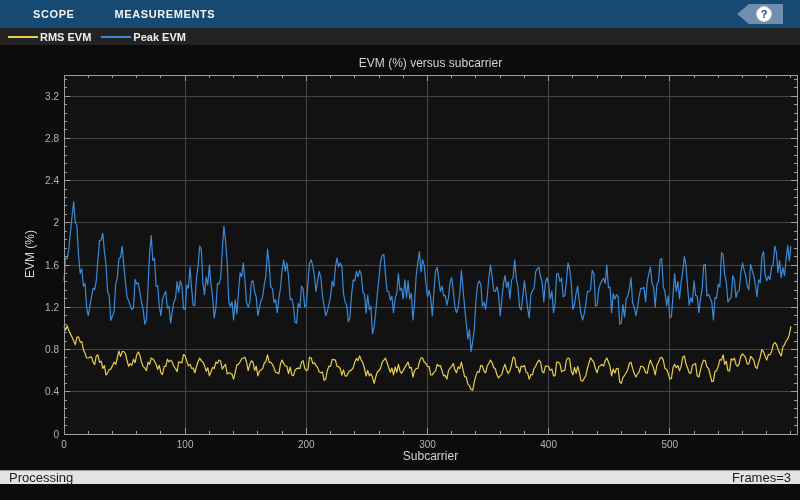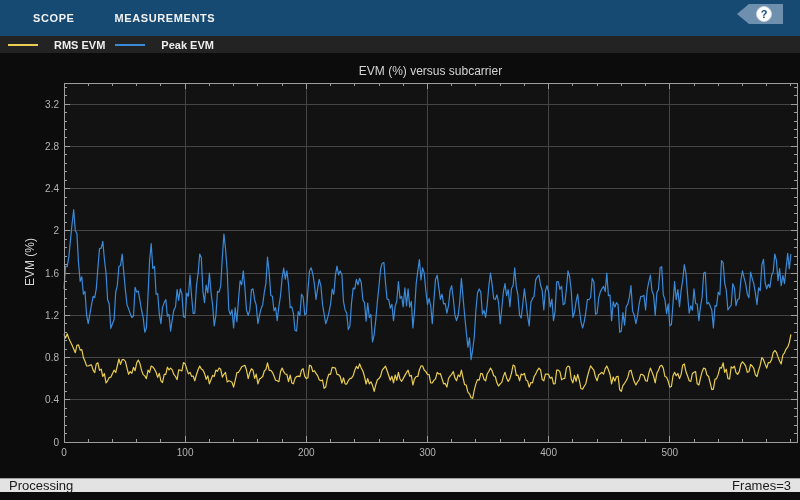--- a/index.html
+++ b/index.html
@@ -1,36 +1,36 @@
 <!DOCTYPE html>
 <html><head>
 <meta charset="utf-8">
 <style>
   * { margin:0; padding:0; box-sizing:border-box; }
   html,body { width:800px; height:500px; overflow:hidden; background:#0c0c0c;
               font-family:"Liberation Sans", sans-serif; }
 
   
-  .tabbar { position:relative; width:800px; height:36px; background:#174a73;
+  .tabbar { position:relative; width:800px; height:28px; background:#174a73;
             display:flex; align-items:center; padding-left:33px; gap:40px; }
   .tab { color:#f2f2f2; font-size:11px; font-weight:bold; letter-spacing:0.6px;
          cursor:default; white-space:nowrap; }
   .help-tag { position:absolute; right:17px; top:4px; width:46px; height:20px;
               background:#6f8fae;
               clip-path:polygon(0 50%, 26% 0, 100% 0, 100% 100%, 26% 100%);
               display:flex; align-items:center; justify-content:center; }
   .help-circle { width:16px; height:16px; border-radius:50%; background:#ffffff;
                  border:1px solid #c9d3dc; margin-left:8px;
                  display:flex; align-items:center; justify-content:center;
                  font-size:11px; font-weight:bold; color:#17497a; }
 
   
   .legendbar { width:800px; height:17px; background:#232323; display:flex;
                align-items:center; padding-left:8px; gap:10px; }
-  .legend-item { display:flex; align-items:center; gap:16px; }
+  .legend-item { display:flex; align-items:center; gap:2px; }
   .legend-swatch { width:30px; height:2px; }
   .legend-label { color:#eeeeee; font-size:11px; font-weight:bold; white-space:nowrap; }
 
   
   .chart { position:relative; width:800px; height:425px; background:#0c0c0c;margin-left:16px; }
   .chart-title { position:absolute; left:48px; top:11px; width:733px;
                  text-align:center; color:#d4d4d4; font-size:12px; }
   .x-label { position:absolute; left:48px; top:404px; width:733px;
              text-align:center; color:#d4d4d4; font-size:12px; }
   .y-label { position:absolute; left:14px; top:209px; color:#d4d4d4; font-size:12px;
@@ -241,19 +241,20 @@
       <text x="43" y="265.7941176470588" fill="#b4b4b4" font-size="10" text-anchor="end">1.2</text>
       <text x="43" y="223.55882352941174" fill="#b4b4b4" font-size="10" text-anchor="end">1.6</text>
       <text x="43" y="181.3235294117647" fill="#b4b4b4" font-size="10" text-anchor="end">2</text>
       <text x="43" y="139.08823529411762" fill="#b4b4b4" font-size="10" text-anchor="end">2.4</text>
       <text x="43" y="96.85294117647061" fill="#b4b4b4" font-size="10" text-anchor="end">2.8</text>
       <text x="43" y="54.61764705882348" fill="#b4b4b4" font-size="10" text-anchor="end">3.2</text>
       <path d="M48.0,281.3L49.6,285.1L51.2,280.7L52.8,285.5L54.5,289.0L56.1,292.3L57.7,296.1L59.3,299.7L60.9,292.3L62.5,291.9L64.2,297.1L65.8,296.6L67.4,304.5L69.0,308.2L70.6,312.9L72.2,313.0L73.8,312.2L75.5,311.9L77.1,317.2L78.7,319.6L80.3,310.9L81.9,309.8L83.5,317.3L85.2,316.2L86.8,323.5L88.4,320.6L90.0,329.8L91.6,327.8L93.2,324.6L94.8,324.2L96.5,320.4L98.1,317.2L99.7,319.5L101.3,313.0L102.9,306.0L104.5,311.4L106.2,306.6L107.8,306.5L109.4,308.5L111.0,315.1L112.6,321.3L114.2,318.6L115.8,320.4L117.5,314.3L119.1,317.7L120.7,309.8L122.3,307.1L123.9,310.4L125.5,317.2L127.2,321.6L128.8,322.9L130.4,325.6L132.0,317.1L133.6,319.4L135.2,313.0L136.8,313.9L138.5,316.2L140.1,319.3L141.7,324.4L143.3,320.3L144.9,327.8L146.5,329.5L148.2,321.4L149.8,321.4L151.4,314.2L153.0,316.9L154.6,315.1L156.2,316.9L157.8,321.3L159.5,323.5L161.1,326.7L162.7,316.9L164.3,317.2L165.9,317.9L167.5,309.6L169.2,310.9L170.8,316.1L172.4,320.9L174.0,319.3L175.6,323.4L177.2,323.0L178.8,327.8L180.5,321.5L182.1,316.7L183.7,313.0L185.3,315.9L186.9,317.0L188.5,320.4L190.2,326.3L191.8,322.8L193.4,330.9L195.0,326.7L196.6,322.4L198.2,323.5L199.9,317.1L201.5,318.3L203.1,315.1L204.7,316.3L206.3,324.2L207.9,321.4L209.5,319.5L211.2,328.9L212.8,327.8L214.4,328.3L216.0,329.2L217.6,334.1L219.2,327.3L220.9,319.6L222.5,319.3L224.1,316.8L225.7,313.7L227.3,313.0L228.9,312.3L230.5,317.0L232.2,325.6L233.8,319.5L235.4,315.8L237.0,317.2L238.6,325.5L240.2,321.1L241.9,330.9L243.5,326.0L245.1,324.9L246.7,323.5L248.3,318.0L249.9,316.4L251.5,309.8L253.2,317.3L254.8,317.4L256.4,319.3L258.0,323.1L259.6,327.2L261.2,327.8L262.9,328.6L264.5,318.8L266.1,315.1L267.7,318.7L269.3,321.0L270.9,321.4L272.5,328.6L274.2,322.2L275.8,329.9L277.4,330.8L279.0,325.3L280.6,323.5L282.2,323.1L283.9,323.6L285.5,317.2L287.1,315.6L288.7,323.2L290.3,325.6L291.9,324.8L293.5,312.2L295.2,313.0L296.8,318.7L298.4,317.7L300.0,320.4L301.6,322.6L303.2,326.7L304.9,327.8L306.5,327.0L308.1,335.3L309.7,334.1L311.3,325.7L312.9,321.1L314.5,321.4L316.2,314.4L317.8,314.7L319.4,315.1L321.0,321.3L322.6,321.6L324.2,323.5L325.9,330.2L327.5,324.8L329.1,330.9L330.7,331.1L332.3,327.7L333.9,325.6L335.5,325.1L337.2,322.7L338.8,317.2L340.4,313.4L342.0,315.6L343.6,310.9L345.2,315.0L346.9,318.0L348.5,323.5L350.1,331.0L351.7,325.5L353.3,330.9L354.9,328.8L356.5,332.3L358.2,338.3L359.8,331.7L361.4,326.7L363.0,325.6L364.6,323.2L366.2,317.2L367.9,315.1L369.5,313.2L371.1,317.7L372.7,322.5L374.3,327.3L375.9,323.2L377.5,329.9L379.2,322.0L380.8,327.3L382.4,319.3L384.0,326.0L385.6,328.3L387.2,325.6L388.9,322.4L390.5,319.6L392.1,317.2L393.7,323.1L395.3,322.4L396.9,332.0L398.5,325.8L400.2,323.5L401.8,323.5L403.4,317.0L405.0,312.9L406.6,313.0L408.2,317.0L409.9,318.6L411.5,321.4L413.1,321.6L414.7,330.0L416.3,329.9L417.9,327.4L419.5,325.8L421.2,319.3L422.8,321.0L424.4,320.7L426.0,325.6L427.6,330.8L429.2,330.4L430.9,334.1L432.5,325.5L434.1,323.2L435.7,321.4L437.3,318.5L438.9,324.9L440.5,327.8L442.2,321.9L443.8,323.6L445.4,317.2L447.0,324.7L448.6,331.6L450.2,332.0L451.9,339.2L453.5,340.8L455.1,344.7L456.7,345.3L458.3,336.9L459.9,330.9L461.5,326.6L463.2,327.1L464.8,320.4L466.4,320.8L468.0,326.3L469.6,327.8L471.2,321.0L472.9,318.2L474.5,315.1L476.1,317.7L477.7,322.7L479.3,323.5L480.9,329.8L482.5,333.0L484.2,330.9L485.8,329.4L487.4,323.4L489.0,319.3L490.6,324.9L492.2,328.4L493.9,325.6L495.5,320.1L497.1,312.0L498.7,313.0L500.3,322.3L501.9,322.1L503.6,327.8L505.2,321.0L506.8,321.9L508.4,320.4L510.0,326.9L511.6,327.9L513.2,334.1L514.9,329.5L516.5,329.9L518.1,323.5L519.7,321.1L521.3,317.6L522.9,315.1L524.6,317.0L526.2,326.6L527.8,327.8L529.4,321.1L531.0,321.2L532.6,321.4L534.2,325.3L535.9,324.2L537.5,330.9L539.1,330.6L540.7,317.0L542.3,317.2L543.9,318.6L545.6,326.9L547.2,325.6L548.8,325.4L550.4,315.0L552.0,313.0L553.6,314.0L555.2,325.9L556.9,329.9L558.5,322.4L560.1,328.3L561.7,321.4L563.3,327.1L564.9,335.5L566.6,336.2L568.2,333.2L569.8,330.7L571.4,323.5L573.0,317.8L574.6,312.9L576.2,315.1L577.9,317.4L579.5,324.0L581.1,327.8L582.7,321.7L584.3,320.7L585.9,319.3L587.6,321.1L589.2,315.6L590.8,313.0L592.4,316.8L594.0,321.5L595.6,330.9L597.2,324.0L598.9,328.1L600.5,323.5L602.1,323.4L603.7,336.8L605.3,338.3L606.9,332.6L608.6,330.3L610.2,327.8L611.8,324.4L613.4,318.0L615.0,317.2L616.6,323.4L618.2,328.6L619.9,332.0L621.5,329.0L623.1,326.8L624.7,321.4L626.3,321.5L627.9,322.7L629.6,327.8L631.2,328.3L632.8,320.4L634.4,315.1L636.0,319.1L637.6,323.3L639.2,329.9L640.9,320.1L642.5,317.2L644.1,313.0L645.7,312.4L647.3,315.1L648.9,323.5L650.6,324.3L652.2,328.3L653.8,334.1L655.4,333.5L657.0,322.8L658.6,319.3L660.2,322.8L661.9,320.5L663.5,325.6L665.1,321.6L666.7,312.3L668.3,310.9L669.9,318.5L671.6,323.0L673.2,327.8L674.8,328.5L676.4,320.4L678.0,319.3L679.6,318.6L681.2,330.8L682.9,332.0L684.5,324.8L686.1,318.7L687.7,315.1L689.3,315.7L690.9,321.9L692.6,323.5L694.2,329.9L695.8,336.6L697.4,336.2L699.0,326.3L700.6,325.6L702.2,321.4L703.9,314.6L705.5,315.1L707.1,309.8L708.7,319.3L710.3,316.2L711.9,325.6L713.6,325.8L715.2,313.8L716.8,315.1L718.4,313.2L720.0,319.6L721.6,321.4L723.2,318.6L724.9,311.2L726.5,308.8L728.1,310.7L729.7,313.1L731.3,319.3L732.9,318.8L734.6,311.5L736.2,313.0L737.8,315.3L739.4,321.8L741.0,323.5L742.6,317.4L744.2,312.2L745.9,304.5L747.5,306.7L749.1,311.1L750.7,315.1L752.3,309.6L753.9,309.7L755.6,306.6L757.2,299.7L758.8,297.5L760.4,299.3L762.0,303.9L763.6,308.0L765.2,310.9L766.9,302.0L768.5,299.8L770.1,296.1L771.7,294.2L773.3,289.6L774.9,281.3" fill="none" stroke="#e8cd50" stroke-width="1.2" stroke-linejoin="round"></path>
       <path d="M48.0,235.9L49.6,213.2L51.2,213.7L52.8,204.2L54.5,186.6L56.1,170.5L57.7,156.7L59.3,177.7L60.9,180.5L62.5,209.5L64.2,228.4L65.8,223.8L67.4,241.2L69.0,238.5L70.6,262.1L72.2,270.7L73.8,261.6L75.5,251.8L77.1,243.3L78.7,244.7L80.3,235.7L81.9,214.8L83.5,195.6L85.2,195.1L86.8,188.4L88.4,206.5L90.0,219.7L91.6,246.5L93.2,251.0L94.8,275.4L96.5,270.7L98.1,266.5L99.7,239.1L101.3,232.7L102.9,213.6L104.5,212.6L106.2,201.1L107.8,219.9L109.4,237.1L111.0,251.7L112.6,255.9L114.2,260.5L115.8,264.4L117.5,263.1L119.1,234.4L120.7,239.1L122.3,238.1L123.9,247.3L125.5,257.0L127.2,264.9L128.8,279.2L130.4,275.0L132.0,242.7L133.6,207.5L135.2,190.5L136.8,215.4L138.5,213.3L140.1,241.2L141.7,240.6L143.3,261.2L144.9,270.7L146.5,254.4L148.2,249.5L149.8,246.5L151.4,263.2L153.0,261.5L154.6,278.1L156.2,266.9L157.8,257.3L159.5,253.8L161.1,236.6L162.7,247.3L164.3,235.9L165.9,240.9L167.5,263.6L169.2,264.4L170.8,240.0L172.4,243.3L174.0,222.2L175.6,243.5L177.2,260.5L178.8,260.2L180.5,232.3L182.1,220.6L183.7,201.1L185.3,204.4L186.9,238.3L188.5,249.6L190.2,232.1L191.8,239.8L193.4,220.1L195.0,239.3L196.6,251.9L198.2,272.9L199.9,262.6L201.5,238.4L203.1,239.1L204.7,232.8L206.3,205.1L207.9,181.0L209.5,195.6L211.2,218.0L212.8,257.0L214.4,261.5L216.0,256.7L217.6,275.0L219.2,254.7L220.9,268.7L222.5,246.5L224.1,227.8L225.7,231.7L227.3,217.9L228.9,234.7L230.5,257.3L232.2,262.3L233.8,257.4L235.4,236.7L237.0,235.9L238.6,246.7L240.2,251.9L241.9,270.7L243.5,262.3L245.1,255.4L246.7,251.7L248.3,239.3L249.9,230.4L251.5,204.2L253.2,220.0L254.8,242.4L256.4,243.3L258.0,257.7L259.6,254.6L261.2,267.6L262.9,253.2L264.5,243.0L266.1,225.3L267.7,215.0L269.3,226.2L270.9,217.9L272.5,231.2L274.2,254.6L275.8,253.8L277.4,260.3L279.0,277.3L280.6,278.1L282.2,258.5L283.9,262.6L285.5,241.2L287.1,243.8L288.7,261.8L290.3,260.2L291.9,237.6L293.5,218.1L295.2,214.8L296.8,220.8L298.4,231.0L300.0,246.5L301.6,235.9L303.2,226.3L304.9,232.7L306.5,251.4L308.1,260.8L309.7,270.7L311.3,266.2L312.9,259.6L314.5,251.7L316.2,236.2L317.8,241.3L319.4,222.2L321.0,213.2L322.6,221.8L324.2,217.9L325.9,221.8L327.5,248.7L329.1,257.0L330.7,260.0L332.3,276.6L333.9,272.9L335.5,250.1L337.2,235.1L338.8,235.9L340.4,226.4L342.0,231.9L343.6,225.3L345.2,229.2L346.9,247.0L348.5,249.6L350.1,268.1L351.7,250.0L353.3,264.4L354.9,261.5L356.5,288.9L358.2,281.3L359.8,266.4L361.4,248.5L363.0,232.7L364.6,216.0L366.2,210.2L367.9,209.5L369.5,229.9L371.1,246.2L372.7,246.5L374.3,255.2L375.9,251.3L377.5,267.6L379.2,253.1L380.8,248.0L382.4,228.5L384.0,245.3L385.6,243.3L387.2,253.8L388.9,234.8L390.5,252.8L392.1,235.9L393.7,254.1L395.3,248.3L396.9,275.0L398.5,258.5L400.2,230.3L401.8,217.9L403.4,206.6L405.0,226.9L406.6,214.8L408.2,220.1L409.9,238.3L411.5,251.7L413.1,245.3L414.7,252.9L416.3,270.7L417.9,247.4L419.5,226.4L421.2,222.2L422.8,234.7L424.4,246.4L426.0,241.2L427.6,250.9L429.2,250.4L430.9,260.2L432.5,252.7L434.1,237.2L435.7,232.7L437.3,245.7L438.9,261.9L440.5,267.6L442.2,262.2L443.8,248.3L445.4,225.3L447.0,244.1L448.6,261.8L450.2,278.1L451.9,294.1L453.5,284.9L455.1,306.6L456.7,296.8L458.3,283.8L459.9,257.0L461.5,240.0L463.2,235.9L464.8,239.1L466.4,261.2L468.0,257.4L469.6,264.4L471.2,251.7L472.9,232.5L474.5,220.1L476.1,231.4L477.7,245.7L479.3,246.5L480.9,241.9L482.5,249.2L484.2,270.7L485.8,255.2L487.4,238.9L489.0,230.6L490.6,242.7L492.2,236.6L493.9,253.8L495.5,235.5L497.1,232.5L498.7,214.8L500.3,233.9L501.9,241.6L503.6,262.3L505.2,264.9L506.8,250.8L508.4,235.9L510.0,248.8L511.6,263.1L513.2,272.9L514.9,249.3L516.5,245.4L518.1,243.3L519.7,226.9L521.3,223.9L522.9,222.2L524.6,232.3L526.2,237.3L527.8,257.0L529.4,237.8L531.0,232.6L532.6,239.1L534.2,254.0L535.9,246.1L537.5,267.6L539.1,258.4L540.7,228.8L542.3,228.5L543.9,236.3L545.6,233.2L547.2,251.7L548.8,250.6L550.4,235.9L552.0,217.9L553.6,223.5L555.2,237.4L556.9,264.4L558.5,259.3L560.1,248.3L561.7,241.2L563.3,256.4L564.9,268.4L566.6,275.0L568.2,268.9L569.8,259.4L571.4,246.5L573.0,246.6L574.6,244.5L576.2,225.3L577.9,228.8L579.5,261.2L581.1,260.2L582.7,245.0L584.3,238.9L585.9,235.9L587.6,233.3L589.2,238.6L590.8,220.1L592.4,242.6L594.0,242.0L595.6,267.6L597.2,248.7L598.9,254.1L600.5,249.6L602.1,251.9L603.7,279.3L605.3,278.1L606.9,259.6L608.6,272.2L610.2,253.8L611.8,251.1L613.4,244.1L615.0,232.7L616.6,258.0L618.2,261.9L619.9,270.7L621.5,262.9L623.1,251.3L624.7,243.3L626.3,243.5L627.9,242.3L629.6,257.0L631.2,237.0L632.8,228.9L634.4,222.2L636.0,238.1L637.6,241.9L639.2,262.3L640.9,239.5L642.5,236.4L644.1,214.8L645.7,213.7L647.3,241.9L648.9,246.5L650.6,260.6L652.2,250.8L653.8,272.9L655.4,271.6L657.0,250.4L658.6,228.5L660.2,246.6L661.9,236.6L663.5,253.8L665.1,237.6L666.7,227.2L668.3,211.6L669.9,219.9L671.6,241.7L673.2,260.2L674.8,252.8L676.4,257.3L678.0,235.9L679.6,250.5L681.2,251.1L682.9,267.6L684.5,253.7L686.1,244.1L687.7,220.1L689.3,219.2L690.9,250.9L692.6,249.6L694.2,253.0L695.8,257.2L697.4,275.0L699.0,252.7L700.6,253.1L702.2,239.1L703.9,241.9L705.5,207.5L707.1,209.5L708.7,229.9L710.3,237.5L711.9,257.0L713.6,254.2L715.2,252.4L716.8,230.6L718.4,234.9L720.0,252.6L721.6,246.5L723.2,245.8L724.9,227.0L726.5,217.9L728.1,224.9L729.7,230.8L731.3,241.2L732.9,244.8L734.6,219.1L736.2,225.3L737.8,230.9L739.4,240.2L741.0,251.7L742.6,234.8L744.2,237.7L745.9,211.6L747.5,206.3L749.1,229.5L750.7,235.9L752.3,231.4L753.9,234.5L755.6,222.2L757.2,218.9L758.8,201.0L760.4,207.4L762.0,227.7L763.6,215.7L765.2,232.7L766.9,222.5L768.5,230.7L770.1,214.8L771.7,200.4L773.3,215.8L774.9,201.1" fill="none" stroke="#3a8ad8" stroke-width="1.2" stroke-linejoin="round"></path>
       <rect x="48" y="30" width="733" height="359" fill="none" stroke="#9d9d9d" stroke-width="1" shape-rendering="crispEdges"></rect>
     </svg>
+  <div class="x-label">Subcarrier</div>
   <div class="y-label">EVM (%)</div>
 </div>
 
 <div class="statusbar">
   <div>Processing</div>
   <div>Frames=3</div>
 </div>
 
 </body></html>

